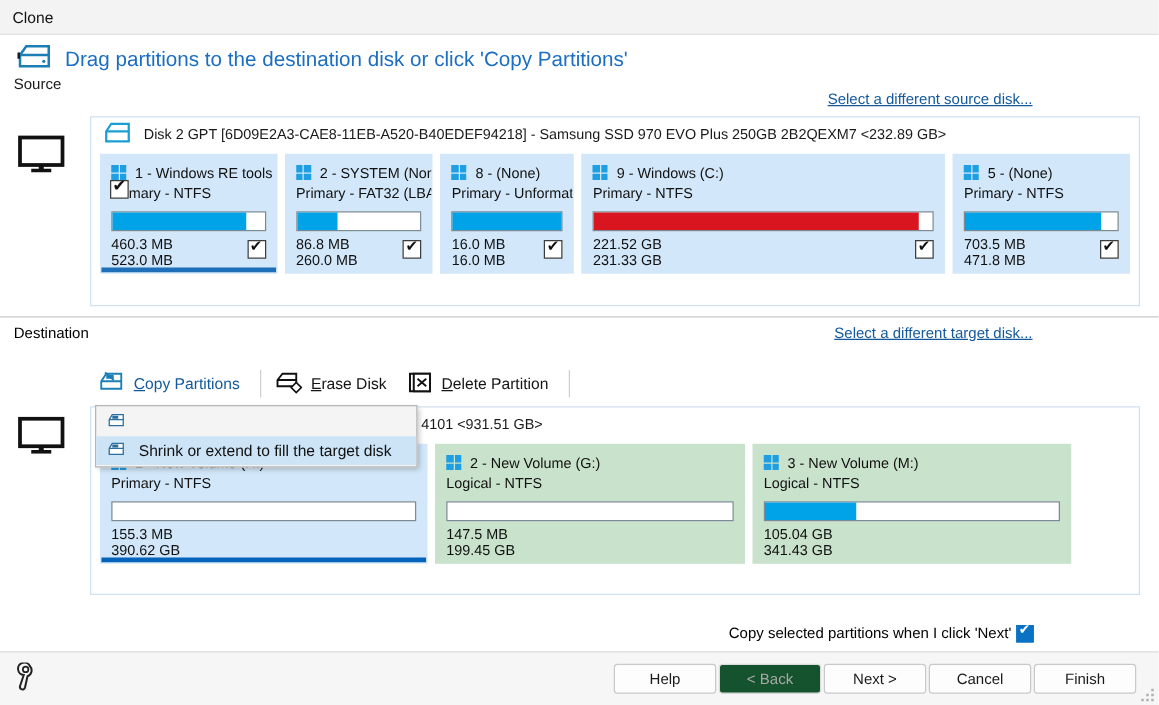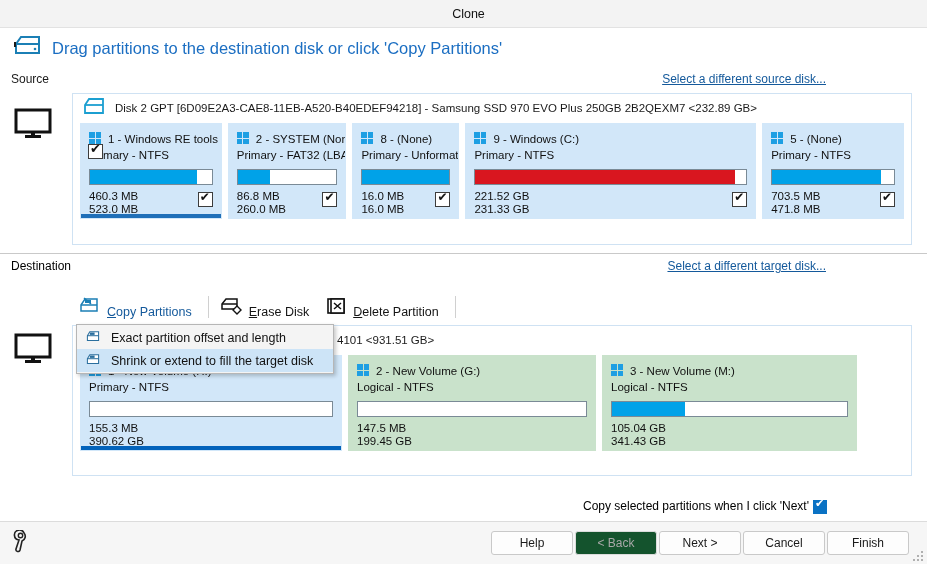--- a/index.html
+++ b/index.html
@@ -16,39 +16,38 @@
 
   
   #titlebar {
     height: 28px;
     background: #f3f3f3;
     border-bottom: 1px solid #e2e2e2;
     display: flex; align-items: center;
     padding-left: 10px;
     font-size: 12.5px;
     color: #111;
-    justify-content: center;
   }
 
   
   #source-header {
     position: relative;
     height: 62px;
     background: #ffffff;
   }
   #source-disk-glyph {
     position: absolute; left: 12px; top: 6px;
   }
   #header-title {
     position: absolute; left: 52px; top: 11px;
     font-size: 16.5px; color: #1b6ec2;
     white-space: nowrap;
   }
   #source-label {
-    position: absolute; left: 11px; top: 44px;
+    position: absolute; left: 11px; top: 32px;
     font-size: 12px; color: #1a1a1a;
   }
   #source-disk-link {
     position: absolute; right: 101px; top: 44px;
     font-size: 12px; color: #14599b;
     text-decoration: underline;
     white-space: nowrap;
     cursor: pointer;
   }
 
@@ -165,21 +164,21 @@
     font-size: 12px; color: #14599b; text-decoration: underline;
     white-space: nowrap; cursor: pointer;
   }
 
   
   #toolbar {
     position: absolute; left: 72px; top: 291px;
     height: 32px; display: flex; align-items: center;
   }
   .tb-item {
-    display: flex; align-items: flex-end; gap: 7px;
+    display: flex; align-items: center; gap: 7px;
     padding: 3px 11px 3px 6px;
     font-size: 12.5px; color: #141414;
     white-space: nowrap; cursor: pointer;
   }
   .tb-item.accent { color: #14599b; }
   .tb-item.disabled { color: #a6a6a6; cursor: default; }
   .tb-sep {
     width: 1px; height: 22px; background: #d0d0d0; margin: 0 5px;
   }
   .acc { text-decoration: underline; }
@@ -520,21 +519,20 @@
     </div>
 </div>
 
 <div id="ctx-menu">
     <div class="menu-item">
       <span><svg width="16" height="15" viewBox="0 0 20 18">
           <path d="M3 8 L6 3 L17 3 L17 14 L3 14 Z" fill="#ffffff" stroke="#2b6f9e" stroke-width="1.3"></path>
           <path d="M3 8 L17 8" stroke="#2b6f9e" stroke-width="1.3"></path>
           <path d="M6 4 L12 4 L12 7 L6 7 Z" fill="#2b6f9e"></path>
         </svg></span>
-      <span>Exact partition offset and length</span>
     </div>
     <div class="menu-item hl">
       <span><svg width="16" height="15" viewBox="0 0 20 18">
           <path d="M3 8 L6 3 L17 3 L17 14 L3 14 Z" fill="#ffffff" stroke="#2b6f9e" stroke-width="1.3"></path>
           <path d="M3 8 L17 8" stroke="#2b6f9e" stroke-width="1.3"></path>
           <path d="M6 4 L12 4 L12 7 L6 7 Z" fill="#2b6f9e"></path>
         </svg></span>
       <span>Shrink or extend to fill the target disk</span>
     </div>
   </div>

